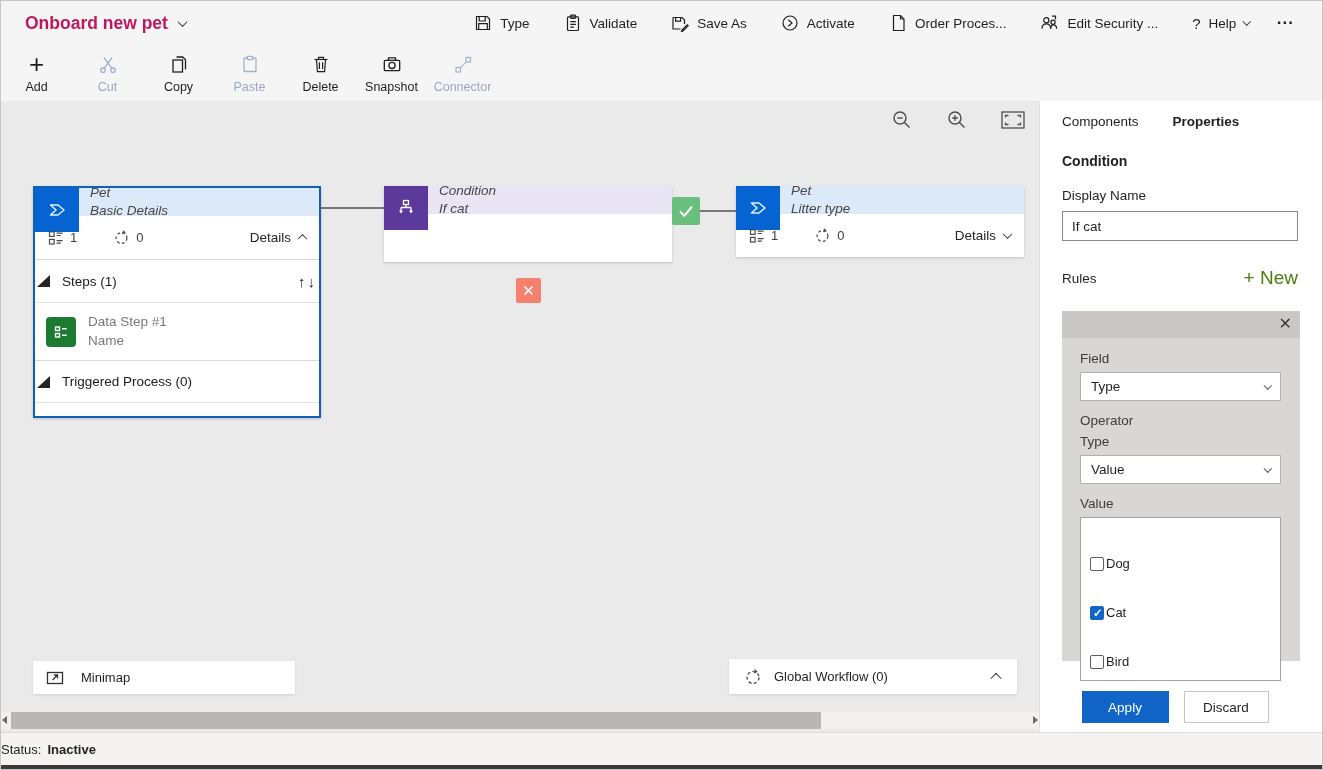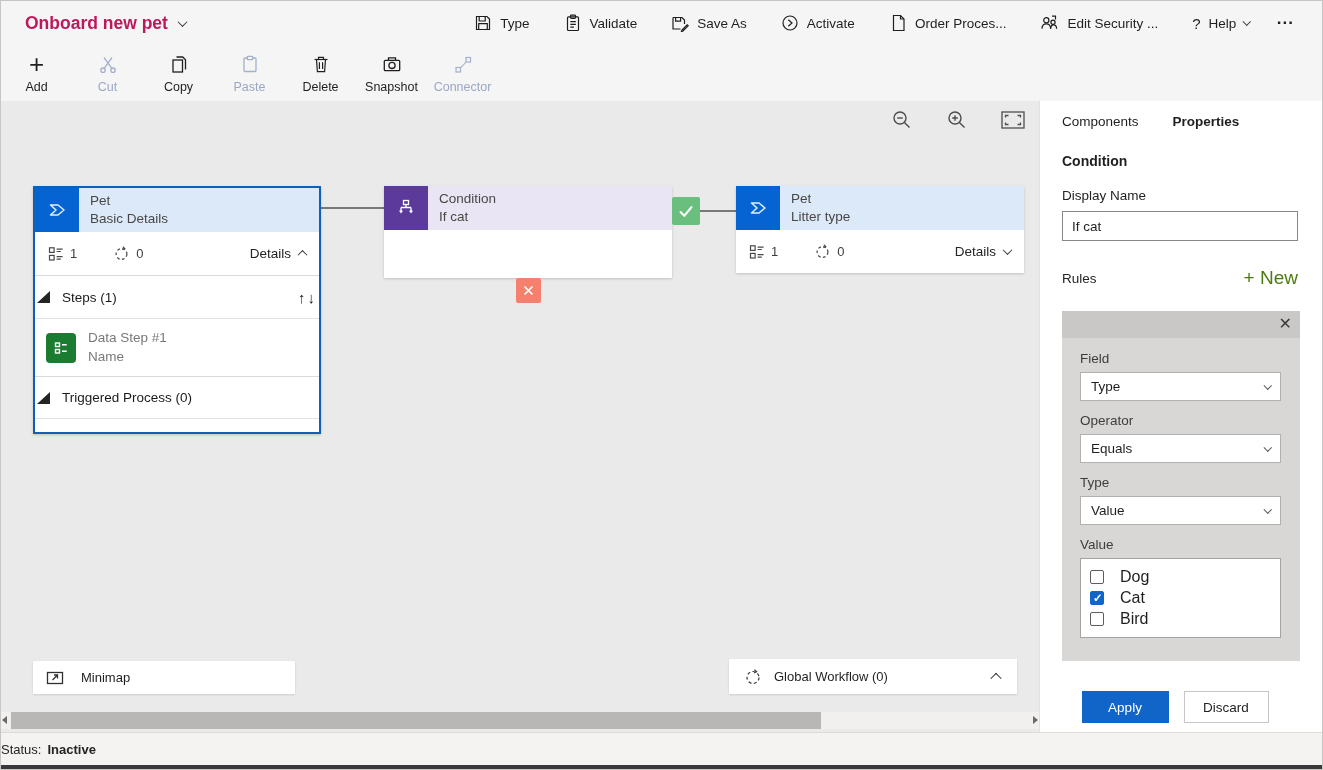--- a/index.html
+++ b/index.html
@@ -33,21 +33,21 @@
   .main { position:absolute; top:100px; left:0; right:0; bottom:37px; display:flex; }
   .canvas { position:relative; flex:1; background:#ebeaea; overflow:hidden; }
   .panel { position:relative; width:283px; background:#fff; border-left:1px solid #e3e1df; padding:0 24px 0 22px; }
   
   .zoomctrl { position:absolute; top:8px; right:14px; display:flex; gap:33px; align-items:center; }
   .zbtn { cursor:pointer; display:flex; align-items:center; }
   .cline { position:absolute; height:1.5px; background:#7a7876; }
   
   .node { position:absolute; width:288px; background:#fff; box-shadow:0 1px 2.5px rgba(0,0,0,.18); font-size:13.5px; }
   .node.selected { border:2px solid #1061b5; }
-  .node-header { height:44px; display:flex; }
+  .node-header { height:28px; display:flex;font-style:italic; }
   .node-icon { width:44px; height:44px; flex:none; display:flex; align-items:center; justify-content:center; }
   .node-titles { flex:1; display:flex; flex-direction:column; justify-content:center; padding:0 11px; line-height:1.32; color:#494745; }
   .node-meta { height:43px; display:flex; align-items:center; padding:0 13px; color:#3f3d3b; background:#fff; }
   .meta-group { display:flex; align-items:center; gap:6px; font-size:13px; }
   .meta-group + .meta-group { margin-left:36px; }
   .details-link { margin-left:auto; display:flex; align-items:center; gap:8px; color:#252423; cursor:pointer; }
   .sec-row { height:43px; display:flex; align-items:center; gap:12px; padding:0 2px; border-top:1px solid #dcdad8; color:#1b1a19; cursor:pointer; }
   .tri { width:0; height:0; border-left:13px solid transparent; border-bottom:12px solid #252423; }
   .arrows { margin-left:auto; font-size:15px; color:#201f1e; letter-spacing:2px; }
   .step-row { height:58px; display:flex; align-items:center; gap:12px; padding:0 11px; border-top:1px solid #e4e2e0; cursor:pointer; }
@@ -76,21 +76,21 @@
   .rules-label { font-size:13.5px; color:#252423; }
   .new-link { font-size:19px; color:#4d7c0f; cursor:pointer; }
   .rule-card { margin-top:22px; width:238px; height:350px; background:#d8d7d6; }
   .card-head { height:27px; background:#c9c8c7; position:relative; }
   .card-close { position:absolute; right:8px; top:3px; font-size:16px; color:#3b3a39; cursor:pointer; line-height:20px; }
   .card-body { padding:13px 19px 0 18px; }
   .f-label { font-size:13.5px; color:#3f3d3b; margin-bottom:6px; }
   .select { height:29px; background:#fff; border:1px solid #b3b1af; display:flex; align-items:center; justify-content:space-between; padding:0 10px; font-size:13.5px; color:#201f1e; cursor:pointer; margin-bottom:12px; }
   .select .chev { color:#5a5856; }
   .listbox { background:#fff; border:1px solid #a5a3a1; padding:7px 9px 8px; }
-  .lb-row { display:flex; align-items:center; gap:16px; height:21px; font-size:16px; color:#201f1e; cursor:pointer; }
+  .lb-row { display:flex; align-items:center; gap:2px; height:21px; font-size:13px; color:#201f1e; cursor:pointer;margin-top:28px; }
   .cbox { width:14px; height:14px; border:1px solid #5f5d5b; background:#fff; border-radius:2px; flex:none; position:relative; }
   .cbox.checked { background:#1265c8; border-color:#1265c8; }
   .cbox.checked::after { content:"\2713"; position:absolute; left:2px; top:-1px; font-size:11.5px; color:#fff; font-weight:700; }
   .panel-actions { position:absolute; top:590px; left:0; right:12px; display:flex; justify-content:center; gap:15px; }
   .btn { height:32px; font-family:inherit; font-size:13.5px; cursor:pointer; }
   .btn.primary { width:87px; background:#1265c8; color:#fff; border:1px solid #1265c8; }
   .btn.secondary { width:85px; background:#fff; color:#201f1e; border:1px solid #c8c6c4; }
   
   .statusbar { position:absolute; left:0; right:0; bottom:4px; height:33px; background:#f4f3f2; border-top:1px solid #dddbd9; display:flex; align-items:center; font-size:13px; color:#252423; gap:6px; }
   .statusbar b { font-weight:700; }
@@ -451,24 +451,20 @@
         <div class="card-head">
           <span class="card-close">✕</span>
         </div>
         <div class="card-body">
           <div class="f-label">Field</div>
           <div class="select">
             <span>Type</span>
             <span class="chev down sm"></span>
           </div>
           <div class="f-label">Operator</div>
-          <div class="select">
-            <span>Equals</span>
-            <span class="chev down sm"></span>
-          </div>
           <div class="f-label">Type</div>
           <div class="select">
             <span>Value</span>
             <span class="chev down sm"></span>
           </div>
           <div class="f-label">Value</div>
           <div class="listbox">
             <div class="lb-row">
               <span class="cbox"></span>
               <span>Dog</span>

